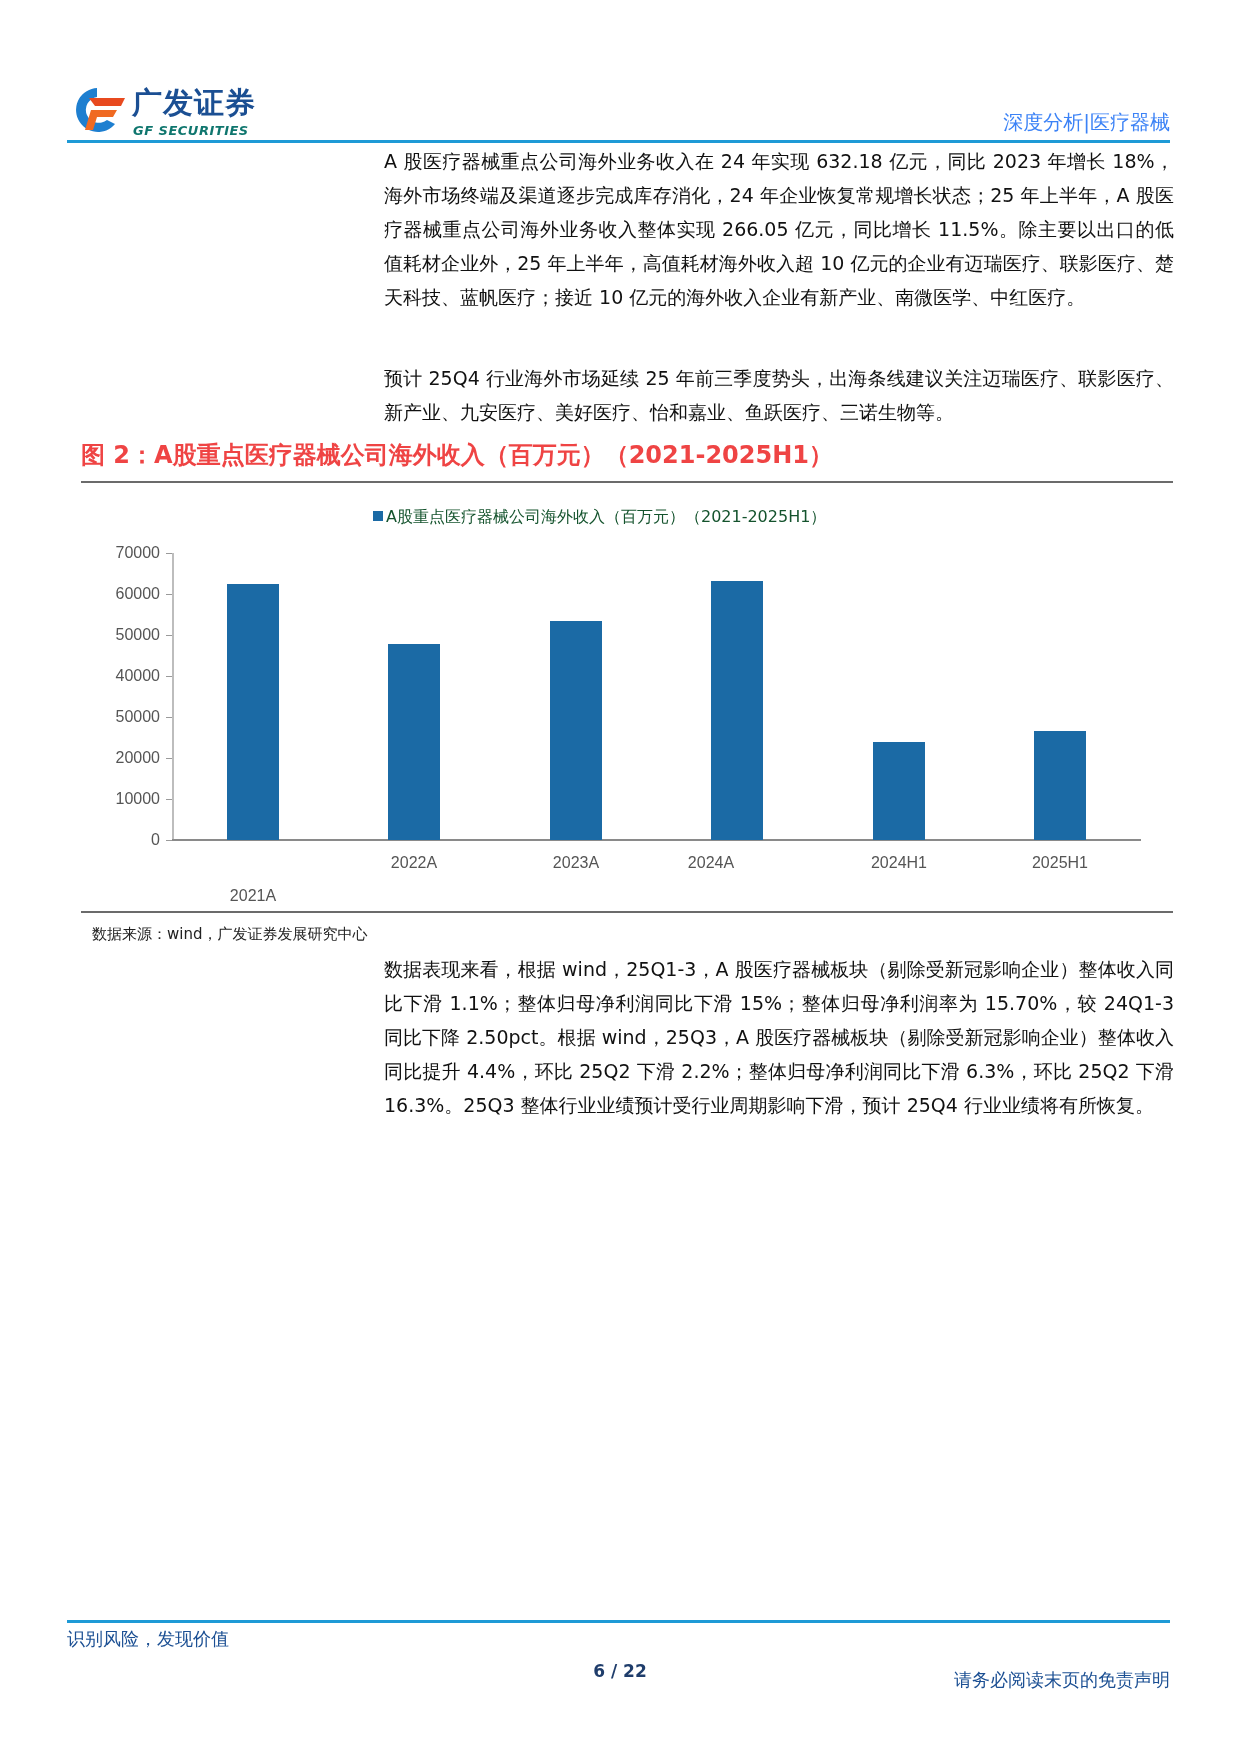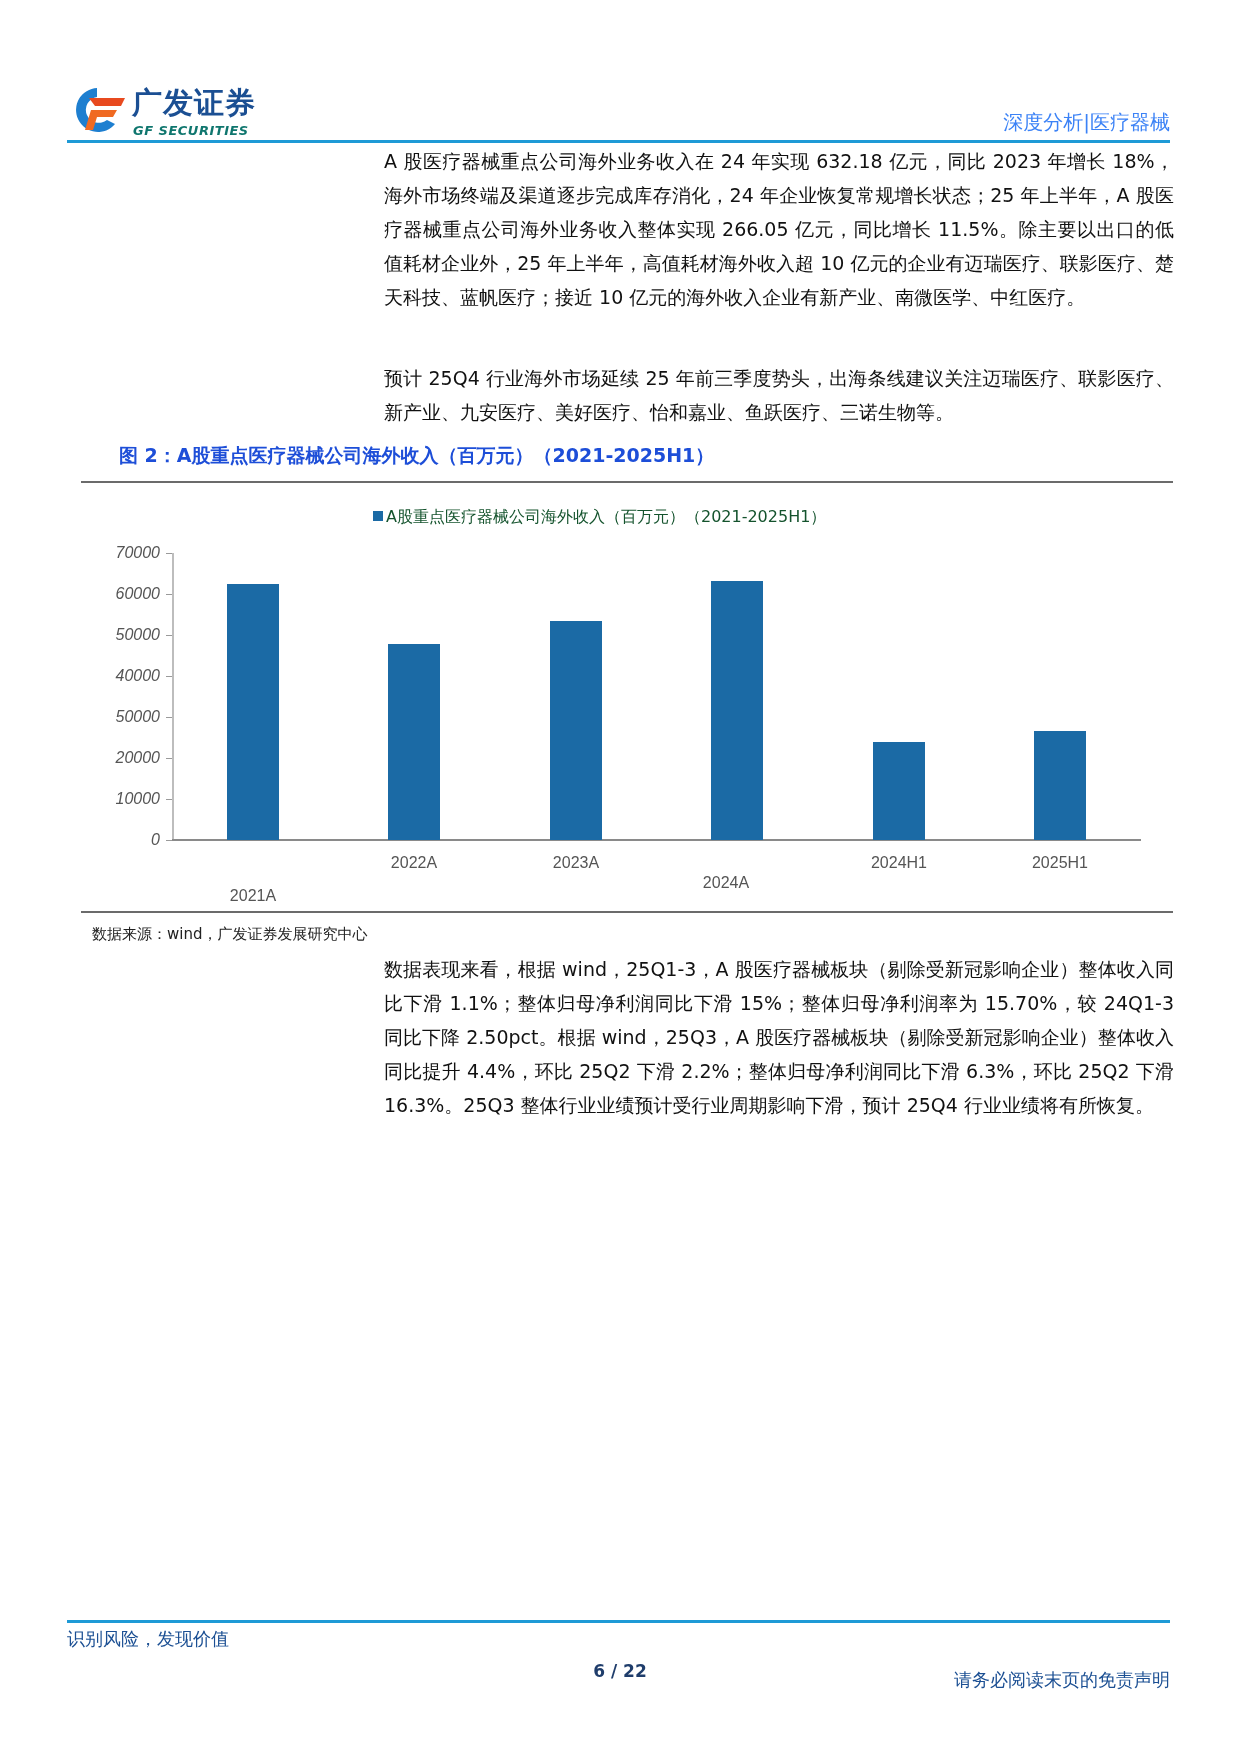--- a/index.html
+++ b/index.html
@@ -12,27 +12,27 @@
   .brand-cn { left: 132px; top: 86px; font-size: 30px; font-weight: bold; color: #1b4f93; letter-spacing: 1px; line-height: 34px; white-space: nowrap; }
   .brand-en { left: 133px; top: 124px; font-size: 13px; font-weight: bold; color: #0f766e; letter-spacing: 0.5px; line-height: 14px; white-space: nowrap; font-style: italic; }
   .header-right { right: 71px; top: 110px; font-size: 20px; color: #3b82f6; line-height: 24px; white-space: nowrap; }
   .header-line { left: 67px; top: 140px; width: 1103px; height: 3px; background: #1e9ad6; }
 
   
   .para { left: 384px; width: 790px; font-size: 19px; line-height: 34px; text-align: justify; color: #111; }
   .para p { margin: 0; }
 
   
-  .fig-title { left: 81px; top: 443px; font-size: 19px; font-weight: bold; color: #1d4ed8; white-space: nowrap; line-height: 24px; margin-left: 38px; }
+  .fig-title { left: 81px; top: 443px; font-size: 24px; font-weight: bold; color: #ef4444; white-space: nowrap; line-height: 24px; }
   .frame-line { left: 81px; width: 1092px; height: 2px; background: #6b6b6b; }
   .legend { left: 373px; top: 506px; font-size: 16px; color: #14532d; white-space: nowrap; line-height: 22px; }
   .legend-swatch { display: inline-block; width: 10px; height: 10px; background: #1b6aa5; margin-right: 3px; vertical-align: 1px; }
 
   .plot { left: 0; top: 0; width: 1241px; height: 1754px; pointer-events: none; }
-  .ytick-label { position: absolute; width: 70px; text-align: right; font-size: 16px; color: #555; line-height: 18px; font-family: "Liberation Sans", sans-serif; font-style: italic; }
+  .ytick-label { position: absolute; width: 70px; text-align: right; font-size: 16px; color: #555; line-height: 18px; font-family: "Liberation Sans", sans-serif; }
   .ytick { position: absolute; width: 6px; height: 1px; background: #9a9a9a; }
   .yaxis { position: absolute; width: 2px; background: #bdbdbd; }
   .xaxis { position: absolute; height: 2px; background: #8a8a8a; }
   .bar { position: absolute; background: #1b6aa5; }
   .xlabel { position: absolute; width: 120px; text-align: center; font-size: 16px; color: #555; line-height: 18px; font-family: "Liberation Sans", sans-serif; }
 
   .source { left: 92px; top: 924px; font-size: 15px; color: #222; white-space: nowrap; line-height: 20px; }
 
   
   .footer-line { left: 67px; top: 1620px; width: 1103px; height: 3px; background: #1e9ad6; }
@@ -89,21 +89,21 @@
     <div class="ytick-label" style="left: 90px; top: 585px;">60000</div>
     <div class="ytick" style="left: 166px; top: 553px;"></div>
     <div class="ytick-label" style="left: 90px; top: 544px;">70000</div>
     <div class="bar" title="2021A: 62400" style="left: 227px; top: 584px; width: 52px; height: 256px; background: rgb(27, 106, 165);"></div>
     <div class="xlabel" style="left: 193px; top: 854px; margin-top: 33px;">2021A</div>
     <div class="bar" title="2022A: 47800" style="left: 388px; top: 644px; width: 52px; height: 196px; background: rgb(27, 106, 165);"></div>
     <div class="xlabel" style="left: 354px; top: 854px;">2022A</div>
     <div class="bar" title="2023A: 53400" style="left: 550px; top: 621px; width: 52px; height: 219px; background: rgb(27, 106, 165);"></div>
     <div class="xlabel" style="left: 516px; top: 854px;">2023A</div>
     <div class="bar" title="2024A: 63218" style="left: 711px; top: 581px; width: 52px; height: 259px; background: rgb(27, 106, 165);"></div>
-    <div class="xlabel" style="left: 666px; top: 854px; margin-top: 20px;">2024A</div>
+    <div class="xlabel" style="left: 651px; top: 854px;">2024A</div>
     <div class="bar" title="2024H1: 23900" style="left: 873px; top: 742px; width: 52px; height: 98px; background: rgb(27, 106, 165);"></div>
     <div class="xlabel" style="left: 839px; top: 854px;">2024H1</div>
     <div class="bar" title="2025H1: 26605" style="left: 1034px; top: 731px; width: 52px; height: 109px; background: rgb(27, 106, 165);"></div>
     <div class="xlabel" style="left: 1000px; top: 854px;">2025H1</div>
   </div>
 
 <div class="abs frame-line" style="top:911px;"></div>
 <div class="abs source">数据来源：wind，广发证券发展研究中心</div>
 
 <div class="abs para" style="top:952px;">

